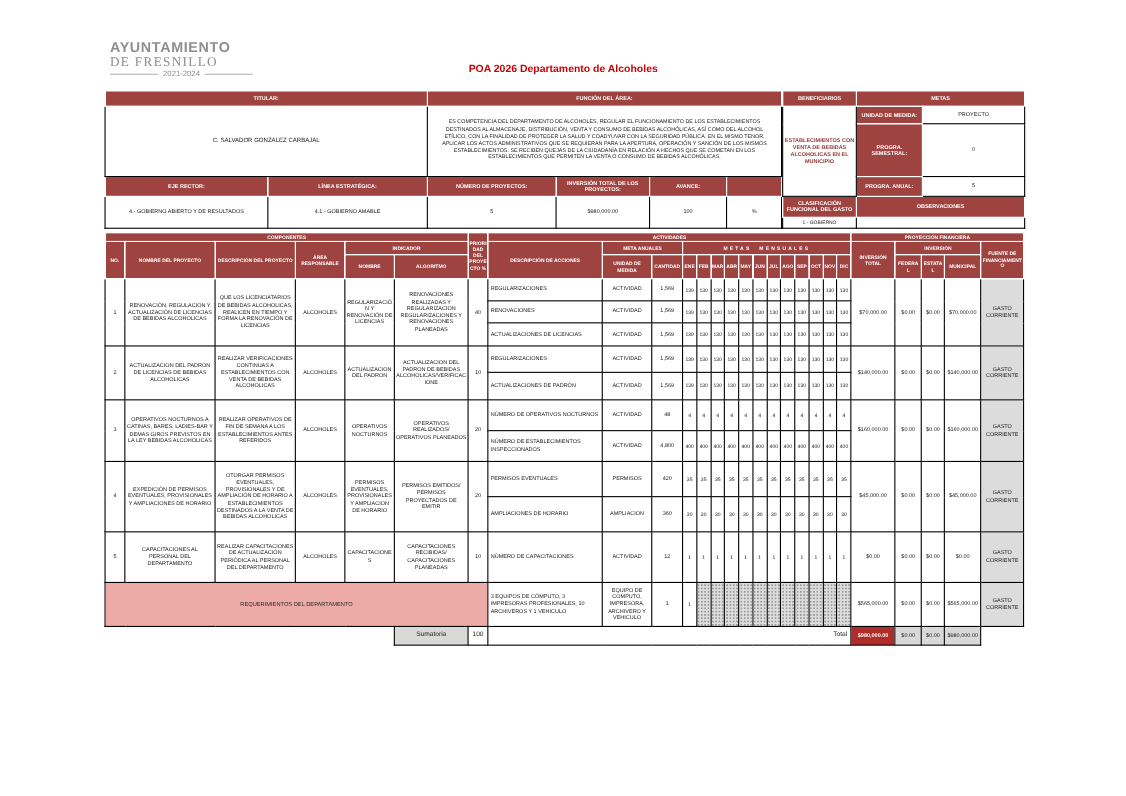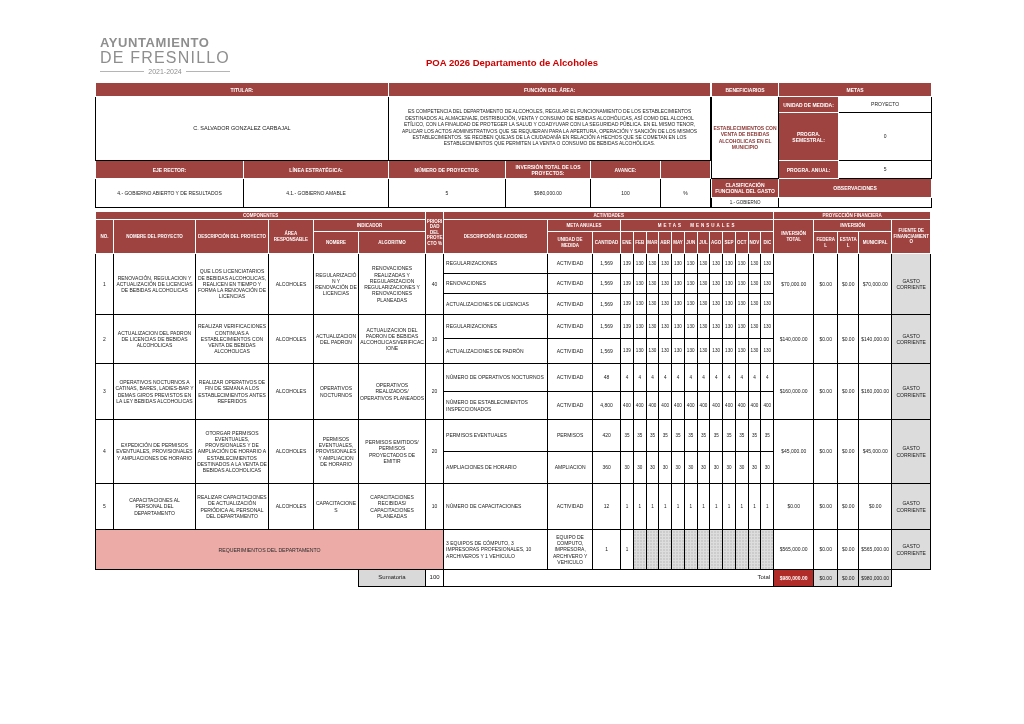--- a/index.html
+++ b/index.html
@@ -2,21 +2,21 @@
 <html><head>
 <meta charset="utf-8">
 <style>
   * { margin:0; padding:0; box-sizing:border-box; }
   html,body { width:1024px; height:724px; background:#ffffff; font-family:"Liberation Sans", sans-serif; }
   .page { position:relative; width:1024px; height:724px; background:#fff; overflow:hidden; }
 
   
   .logo { position:absolute; left:100px; top:36px; width:130px; color:#8e8e8e; text-align:left; }
   .logo-l1 { font-size:13px; font-weight:bold; letter-spacing:.6px; line-height:1.05; }
-  .logo-l2 { font-size:16px; font-weight:400; letter-spacing:1.2px; line-height:1.05; }
+  .logo-l2 { font-size:12px; font-weight:400; letter-spacing:1.2px; line-height:1.05;font-family:Liberation Serif, serif; }
   .logo-l3 { display:flex; align-items:center; gap:4px; font-size:7px; margin-top:2px; color:#8e8e8e; }
   .logo-l3::before, .logo-l3::after { content:""; flex:1; border-top:1px solid #b5b5b5; }
 
   .doc-title { position:absolute; top:57px; left:0; width:100%; text-align:center; color:#cc0000; font-weight:bold; font-size:9.5px; }
 
   .content { position:absolute; left:95px; top:82px; width:835px; }
 
   table { border-collapse:collapse; table-layout:fixed; }
   td, th { overflow:hidden; vertical-align:middle; text-align:center; padding:0 1px; word-wrap:break-word; }
 

